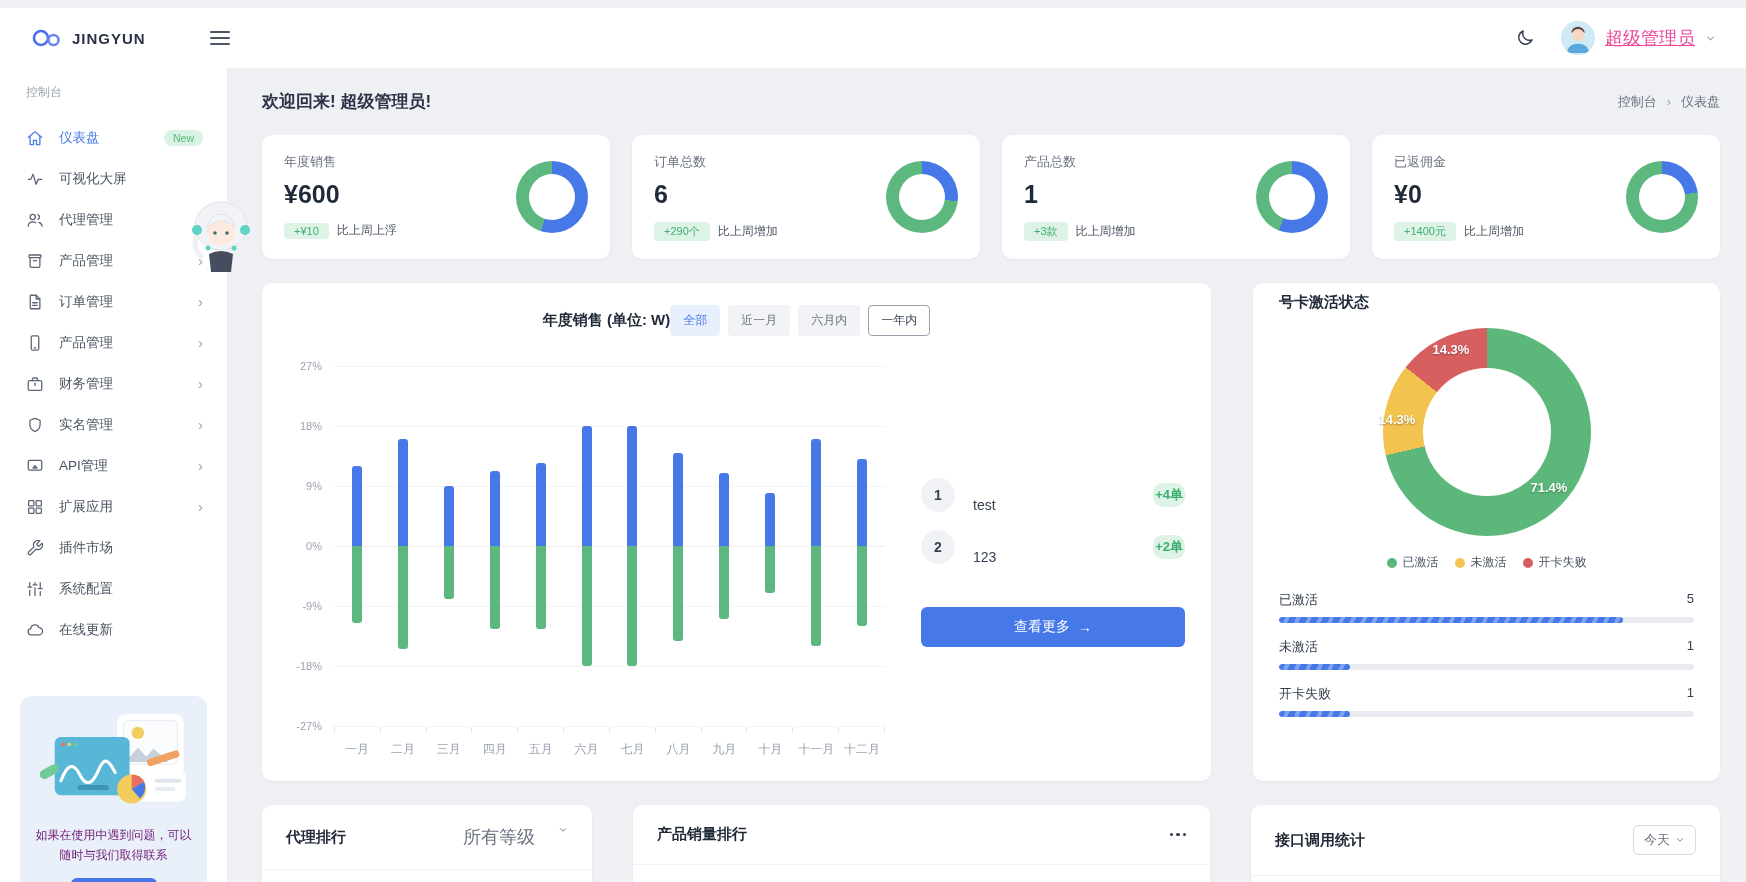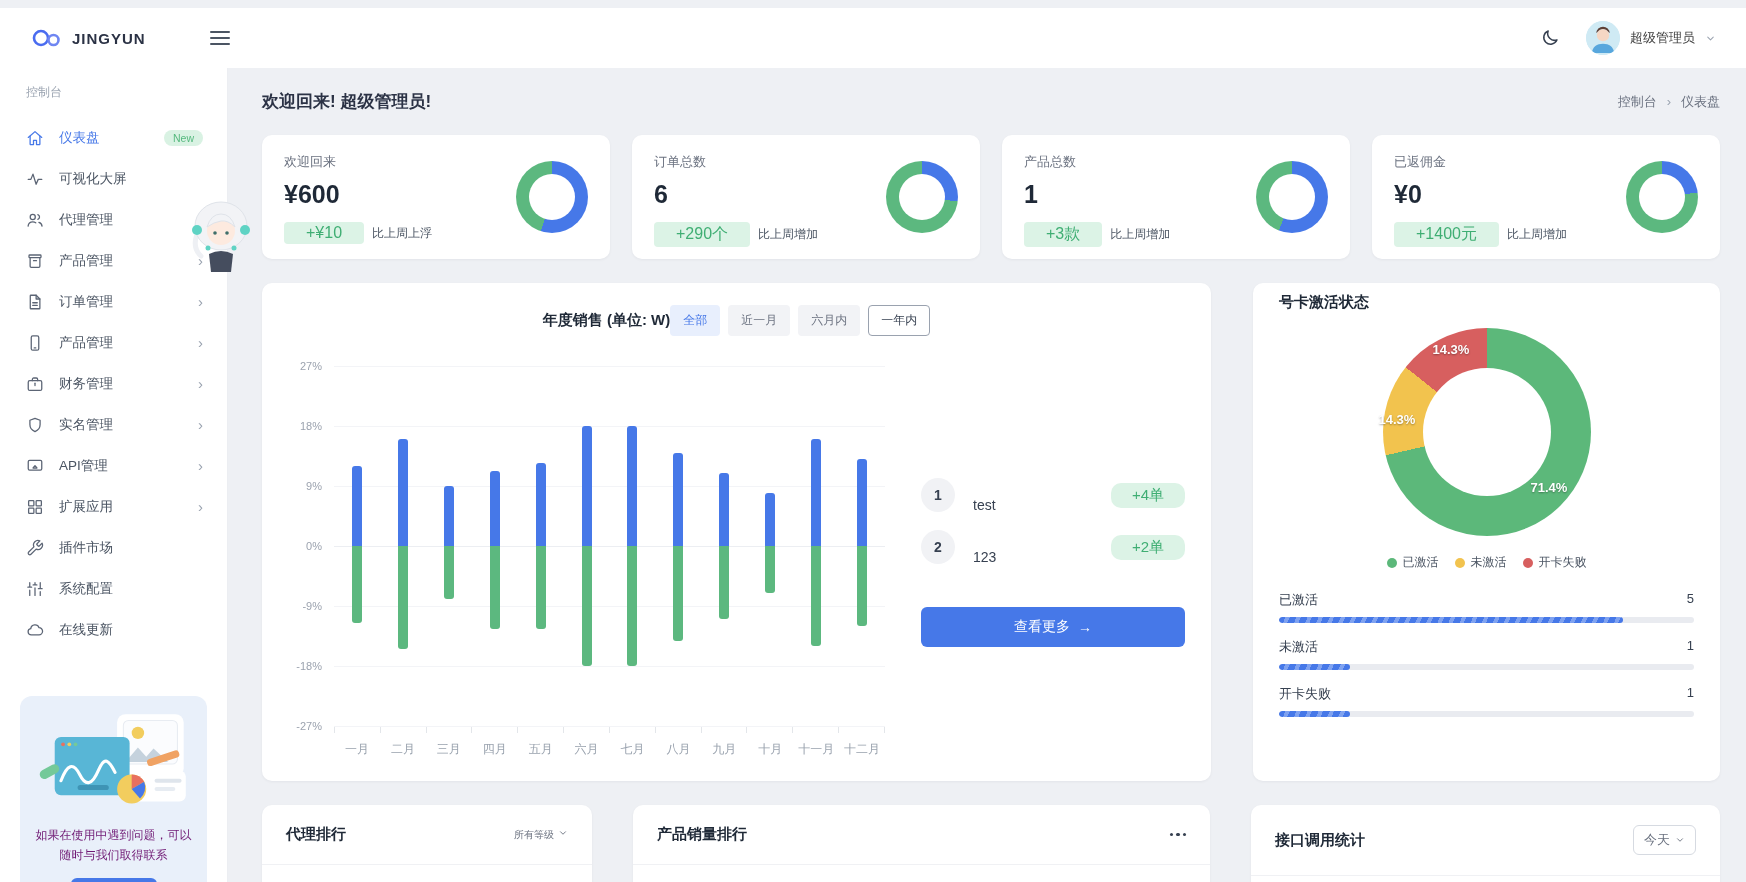--- a/index.html
+++ b/index.html
@@ -11,21 +11,21 @@
   .navbar { position:absolute; top:0; left:0; right:0; height:60px; background:#fff; display:flex; align-items:center; justify-content:space-between; padding:0 30px; z-index:30;margin-top:8px; }
   .nav-left { display:flex; align-items:center; gap:64px; }
   .logo { display:flex; align-items:center; gap:8px; }
   .logo-text { font-size:15px; font-weight:bold; letter-spacing:1px; color:#2b3245; }
   .hamburger { width:20px; height:14px; display:flex; flex-direction:column; justify-content:space-between; cursor:pointer; }
   .hamburger span { display:block; height:2px; background:#4b5563; border-radius:1px; }
   .nav-right { display:flex; align-items:center; gap:26px; }
   .moon-btn { background:none; border:none; cursor:pointer; display:flex; color:#374151; }
   .user { display:flex; align-items:center; gap:10px; cursor:pointer; }
   .avatar { width:34px; height:34px; border-radius:50%; overflow:hidden; background:#cfeaf4; flex:none; }
-  .user-name { font-size:13px; color:#404040; }
+  .user-name { font-size:18px; color:#ec4899;text-decoration:underline; }
   .chev-down { color:#9aa3b0; }
 
   
   .sidebar { position:absolute; top:60px; left:0; bottom:0; width:228px; background:#fff; border-right:1px solid #eceef2; overflow:hidden; z-index:10; }
   .section-label { font-size:12px; color:#9aa3b0; padding:24px 0 16px 26px; }
   .menu-item { display:flex; align-items:center; height:41px; padding:0 24px 0 26px; cursor:pointer; color:#4b5563; }
   .menu-item .mi-icon { width:18px; height:18px; margin-right:15px; color:#5c6575; flex:none; }
   .menu-item .mi-label { font-size:13.5px; }
   .menu-item.active, .menu-item.active .mi-icon { color:#4678e8; }
   .mi-right { margin-left:auto; }
@@ -47,21 +47,21 @@
   .breadcrumb .bc-item:last-child { color:#6b7280; }
 
   .card { background:#fff; border-radius:10px; box-shadow:0 1px 3px rgba(16,24,40,.05); }
 
   
   .stats { display:grid; grid-template-columns:repeat(4,1fr); gap:22px; }
   .stat-card { position:relative; height:124px; padding:18px 22px; }
   .stat-title { font-size:13px; color:#6b7280; }
   .stat-value { font-size:25px; font-weight:bold; color:#1f2937; margin-top:9px; }
   .stat-note { display:flex; align-items:center; gap:8px; margin-top:13px; }
-  .g-badge { background:#dcf3e6; color:#3fae73; font-size:16px; padding:2px 22px; border-radius:4px; white-space:nowrap; }
+  .g-badge { background:#dcf3e6; color:#3fae73; font-size:11px; padding:2px 10px; border-radius:4px; white-space:nowrap; }
   .stat-note-text { font-size:12px; color:#4b5563; }
   .mini-donut { position:absolute; right:22px; top:50%; transform:translateY(-50%); width:72px; height:72px; border-radius:50%; }
   .mini-donut::after { content:""; position:absolute; inset:13px; background:#fff; border-radius:50%; }
 
   
   .mid { display:grid; grid-template-columns:1fr 467px; gap:42px; margin-top:24px; }
   .sales-card { height:498px; padding:22px 26px; }
   .card-head { display:flex; align-items:center; justify-content:center; }
   .card-head h2, .activation-card h2 { font-size:15px; font-weight:bold; color:#1f2937; }
   .tabs { display:flex; gap:8px; }
@@ -85,21 +85,21 @@
   .xticks { display:flex; border-top:1px solid #e3e6ea; }
   .xticks i { flex:1; height:6px; border-right:1px solid #e3e6ea; }
   .xticks i:first-child { border-left:1px solid #e3e6ea; }
   .xlabels { display:flex; }
   .xlabels span { flex:1; text-align:center; font-size:12px; color:#98a1ad; padding-top:8px; }
 
   .ranking { width:300px; flex:none; padding-left:36px; display:flex; flex-direction:column; justify-content:center; }
   .rank-row { display:flex; align-items:center; margin-bottom:16px; cursor:pointer; }
   .rank-num { width:34px; height:34px; border-radius:50%; background:#f1f2f5; color:#374151; font-size:14px; font-weight:bold; display:flex; align-items:center; justify-content:center; flex:none; }
   .rank-name { flex:1; margin-left:18px; font-size:14px; color:#374151;margin-top:20px; }
-  .rank-badge { background:#dcf3e6; color:#3fae73; font-size:15px; padding:3px 21px; border-radius:10px; }
+  .rank-badge { background:#dcf3e6; color:#3fae73; font-size:13px; padding:3px 2px; border-radius:10px;font-weight:bold; }
   .more-btn { margin-top:26px; height:40px; width:100%; background:#4678e8; border:none; border-radius:6px; color:#fff; font-size:14px; display:flex; align-items:center; justify-content:center; gap:8px; cursor:pointer; font-family:inherit; }
 
   
   .activation-card { height:498px; padding:10px 26px; }
   .donut-wrap { position:relative; width:208px; height:208px; margin:16px auto 0; }
   .donut { width:100%; height:100%; border-radius:50%; position:relative; }
   .donut::after { content:""; position:absolute; inset:40px; background:#fff; border-radius:50%; }
   .donut-label { position:absolute; font-size:13px; font-weight:bold; color:#fff; text-shadow:0 1px 2px rgba(0,0,0,.35); z-index:2; }
   .legend { display:flex; justify-content:center; gap:16px; margin-top:18px; }
   .legend-item { display:flex; align-items:center; gap:6px; font-size:12px; color:#4b5563; }
@@ -107,21 +107,21 @@
   .progress-list { margin-top:20px; }
   .p-row { display:flex; justify-content:space-between; font-size:13px; color:#374151; }
   .p-track { margin:8px 0 15px; height:6px; border-radius:3px; background:#e9ebf0; overflow:hidden; }
   .p-fill { height:100%; border-radius:3px; background:repeating-linear-gradient(115deg,#4678e8 0 6px,#7fa2f0 6px 10px); }
 
   
   .bottom { display:grid; grid-template-columns:330px 577px 1fr; gap:41px; margin-top:24px; }
   .b-card { overflow:hidden; }
   .b-head { display:flex; align-items:center; justify-content:space-between; padding:20px 24px; border-bottom:1px solid #f0f1f4; }
   .b-head h3 { font-size:15px; font-weight:bold; color:#1f2937; }
-  .b-filter { font-size:10px; color:#6b7280; display:flex; align-items:flex-start; gap:4px; cursor:pointer; }
+  .b-filter { font-size:18px; color:#6b7280; display:flex; align-items:flex-start; gap:23px; cursor:pointer; }
   .b-select { border:1px solid #d6dae1; border-radius:6px; background:#fff; font-size:13px; color:#6b7280; padding:5px 10px; display:flex; align-items:center; gap:5px; cursor:pointer; font-family:inherit; }
   .b-row { display:flex; align-items:center; gap:14px; padding:18px 24px; }
   .dots-v, .dots-h { display:flex; gap:3px; cursor:pointer; margin-left:auto; }
   .dots-v i, .dots-h i { width:3.5px; height:3.5px; border-radius:50%; background:#374151; }
 </style>
 </head>
 <body>
 
 <div class="app">
 
@@ -317,21 +317,21 @@
       <h1>欢迎回来! 超级管理员!</h1>
       <div class="breadcrumb">
           <span class="bc-item">控制台</span>
           <span class="bc-sep">›</span>
           <span class="bc-item">仪表盘</span>
         </div>
     </div>
 
     <section class="stats">
         <div class="card stat-card">
-          <div class="stat-title">欢迎回来</div>
+          <div class="stat-title">年度销售</div>
     <div class="stat-value">¥600</div>
     <div class="stat-note">
             <span class="g-badge">+¥10</span>
     <span class="stat-note-text">比上周上浮</span>
           </div>
     <div class="mini-donut" style="background:conic-gradient(#4678e8 0 55%, #5cb87f 55% 100%)"></div>
         </div>
         <div class="card stat-card">
           <div class="stat-title">订单总数</div>
     <div class="stat-value">6</div>

